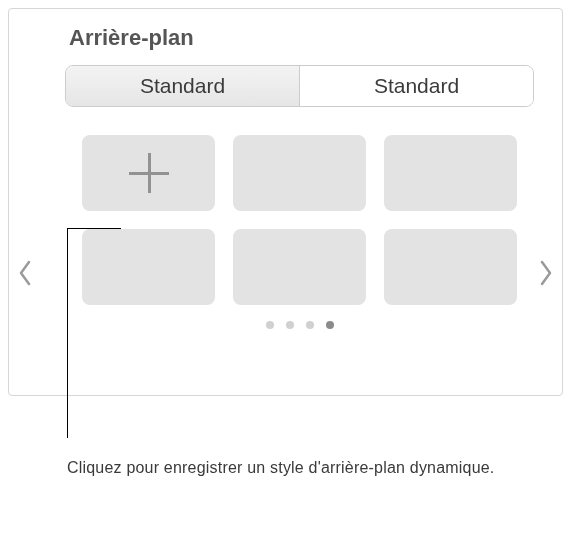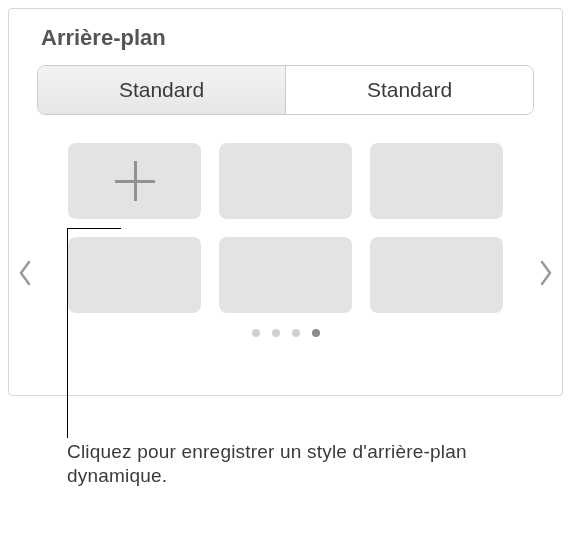--- a/index.html
+++ b/index.html
@@ -12,30 +12,31 @@
       position:relative;
     }
     .panel {
       border:1px solid #d6d6d6;
       border-radius:4px;
       background:#fff;
       margin:8px;
       width:555px;
       height:388px;
       position:relative;
+      padding-left:28px;
     }
     .title {
       font-size:22px;
       font-weight:600;
       color:#555;
       padding:16px 0 14px 32px;
     }
     .seg {
       margin:0 28px;
-      height:50px;
+      height:42px;
       display:flex;
       border:1px solid #ccc;
       border-radius:8px;
       overflow:hidden;
     }
     .seg button {
       flex:1;
       border:none;
       background:linear-gradient(to bottom,#f3f3f3,#e6e6e6);
       font-size:21px;
@@ -106,23 +107,23 @@
     }
     .callout-tick {
       position:absolute;
       height:1px; width:54px;
       background:#000;
       left:67px; top:228px;
     }
     .caption {
       position:absolute;
       left:67px;
-      top:440px;
+      top:458px;
       width:480px;
-      font-size:19px;
+      font-size:16px;
       line-height:1.28;
       color:#3a3a3a;
       letter-spacing:0.2px;
     }
   </style>
 </head>
 <body>
 
 <div class="panel">
   <div class="title">Arrière-plan</div>

